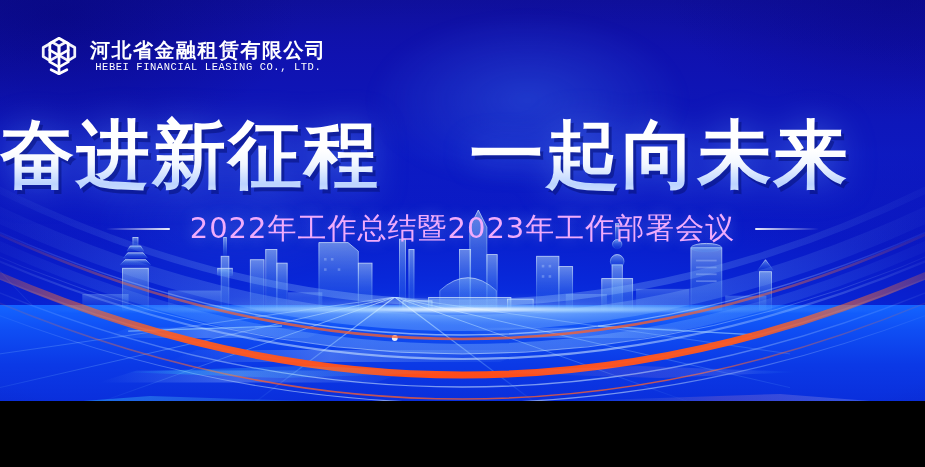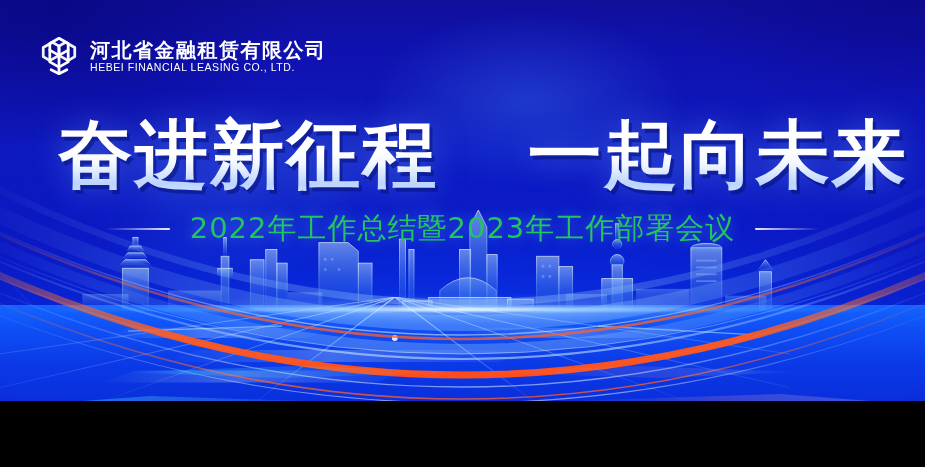--- a/index.html
+++ b/index.html
@@ -80,27 +80,27 @@
   }
   .logo-mark{width:42px;height:46px;flex:0 0 auto;}
   .logo-text{display:flex;flex-direction:column;line-height:1;}
   .logo-cn{
     font-size:20px;font-weight:700;color:#fff;letter-spacing:1.5px;
     font-family:"DejaVu Sans","Liberation Sans",sans-serif;
     white-space:nowrap;
   }
   .logo-en{
     font-size:10.5px;color:#fff;letter-spacing:.55px;margin-top:2px;
-    font-family:Liberation Sans, sans-serif;white-space:nowrap;
+    font-family:Liberation Mono, monospace;white-space:nowrap;text-align:center;
   }
 
   
   .headline-wrap{
     position:absolute;left:0;right:0;top:106px;
-    display:flex;justify-content:center;align-items:flex-end;padding-left:41px;
+    display:flex;justify-content:flex-start;align-items:flex-end;
   }
   .headline{
     font-family:"DejaVu Sans","Liberation Sans",sans-serif;
     font-size:74px;font-weight:900;
     letter-spacing:2px;
     white-space:nowrap;
     background:linear-gradient(180deg,#ffffff 0%,#ffffff 44%,#f2f7ff 58%,#bcd4ff 78%,#e9f1ff 100%);
     -webkit-background-clip:text;background-clip:text;
     color:transparent;-webkit-text-fill-color:transparent;
     filter:drop-shadow(3px 4px 0 rgba(6,16,120,.55)) drop-shadow(0 0 16px rgba(120,180,255,.35));
@@ -112,21 +112,21 @@
     position:absolute;left:0;right:0;top:209px;
     display:flex;justify-content:center;align-items:center;gap:20px;
   }
   .sub-rule{
     width:64px;height:2px;border-radius:2px;
   }
   .sub-rule.left{background:linear-gradient(90deg,rgba(255,255,255,0),rgba(255,255,255,.92));}
   .sub-rule.right{background:linear-gradient(270deg,rgba(255,255,255,0),rgba(255,255,255,.92));}
   .subtitle{
     font-family:"DejaVu Sans","Liberation Sans",sans-serif;
-    font-size:29px;font-weight:400;color:#22c55e;
+    font-size:29px;font-weight:400;color:#f0abfc;
     letter-spacing:1px;white-space:nowrap;
     text-shadow:0 0 14px rgba(140,195,255,.45);
   }
 
   .vignette{
     position:absolute;inset:0;pointer-events:none;
     background:radial-gradient(120% 95% at 50% 60%, rgba(0,0,0,0) 55%, rgba(3,6,80,.30) 100%);
   }
 </style>
 </head>

